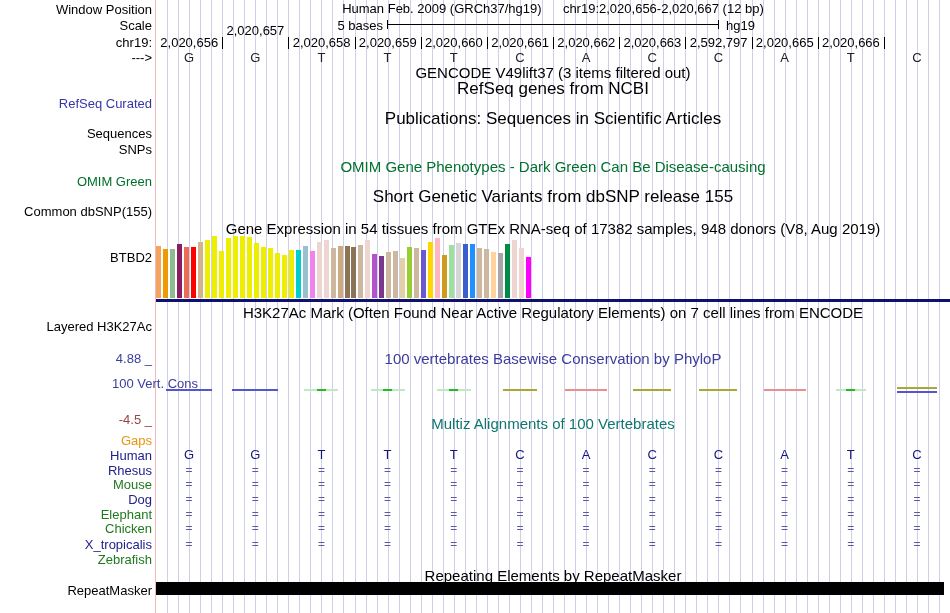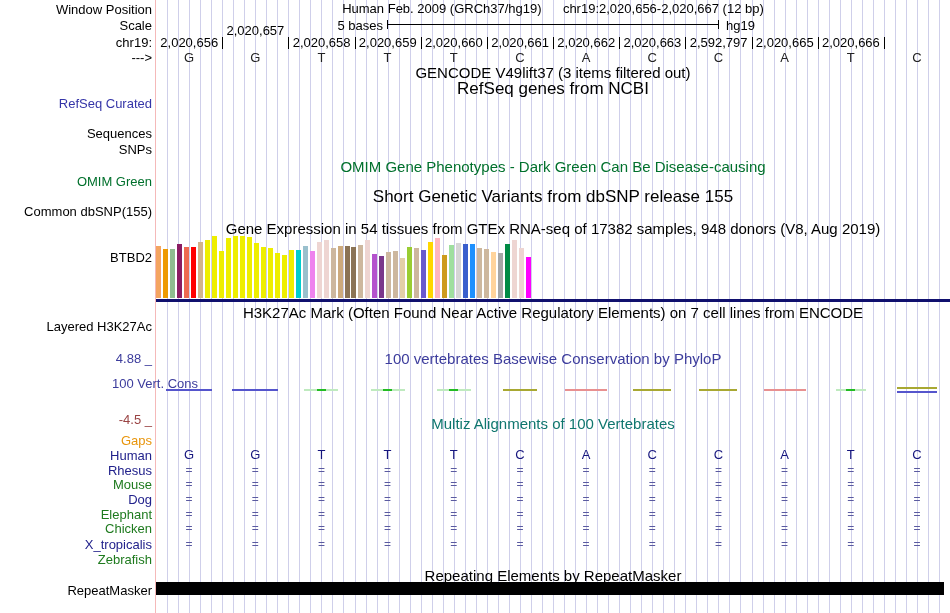--- a/index.html
+++ b/index.html
@@ -144,20 +144,21 @@
       <div class="llabel" style="top: 493px; color: rgb(34, 34, 140);">Dog</div>
       <div class="llabel" style="top: 508px; color: rgb(30, 122, 30);">Elephant</div>
       <div class="llabel" style="top: 522px; color: rgb(30, 122, 30);">Chicken</div>
       <div class="llabel" style="top: 538px; color: rgb(34, 34, 140);">X_tropicalis</div>
       <div class="llabel" style="top: 553px; color: rgb(30, 122, 30);">Zebrafish</div>
     </div>
   <div class="llabel" style="top:584px;">RepeatMasker</div>
 
   <div class="ctitle" style="top:66px;">GENCODE V49lift37 (3 items filtered out)</div>
   <div class="ctitle small" style="top:83px;">RefSeq genes from NCBI</div>
+  <div class="ctitle small" style="top:113px;">Publications: Sequences in Scientific Articles</div>
   <div class="ctitle green" style="top:160px;">OMIM Gene Phenotypes - Dark Green Can Be Disease-causing</div>
   <div class="ctitle small" style="top:191px;">Short Genetic Variants from dbSNP release 155</div>
   <div class="ctitle" style="top:222px;">Gene Expression in 54 tissues from GTEx RNA-seq of 17382 samples, 948 donors (V8, Aug 2019)</div>
   <div class="ctitle" style="top:306px;">H3K27Ac Mark (Often Found Near Active Regulatory Elements) on 7 cell lines from ENCODE</div>
   <div class="ctitle slate" style="top:352px;">100 vertebrates Basewise Conservation by PhyloP</div>
   <div class="ctitle navy" style="top:417px;">Multiz Alignments of 100 Vertebrates</div>
   <div class="ctitle" style="top:569px;">Repeating Elements by RepeatMasker</div>
 
   <div id="coords">
       <div class="coordnum" style="left: 150.167px; top: 36px; width: 68px;">2,020,656</div>

